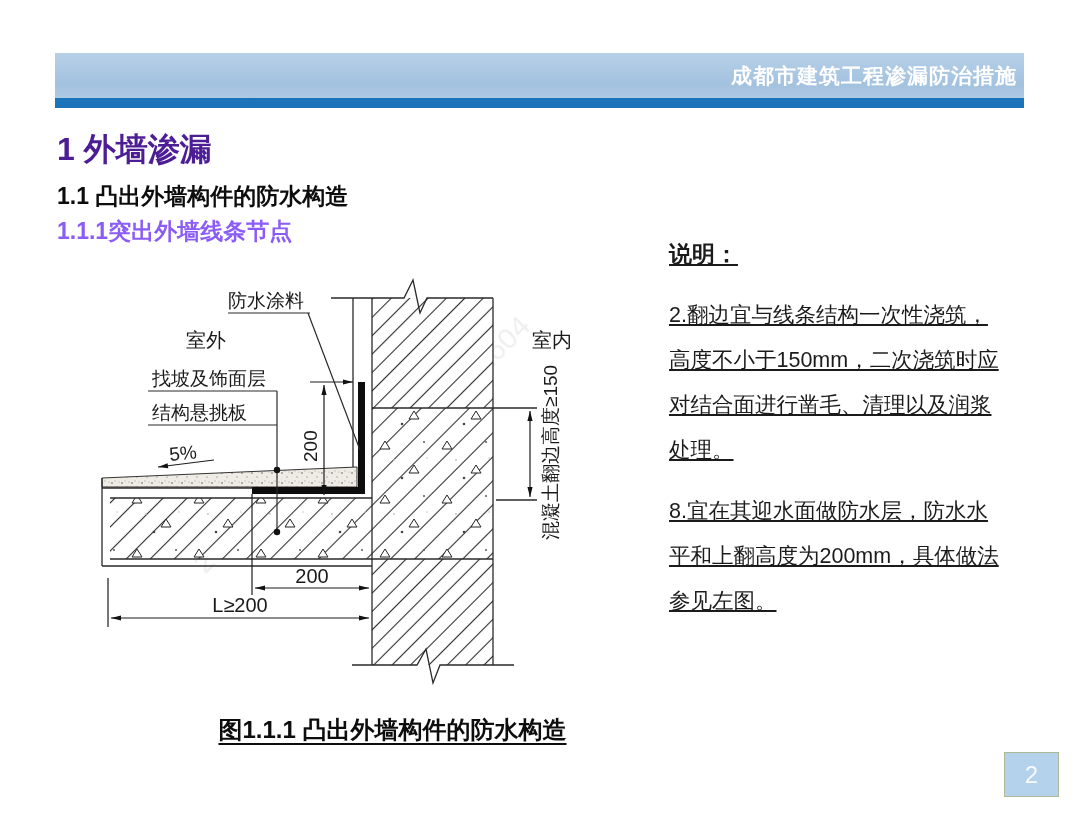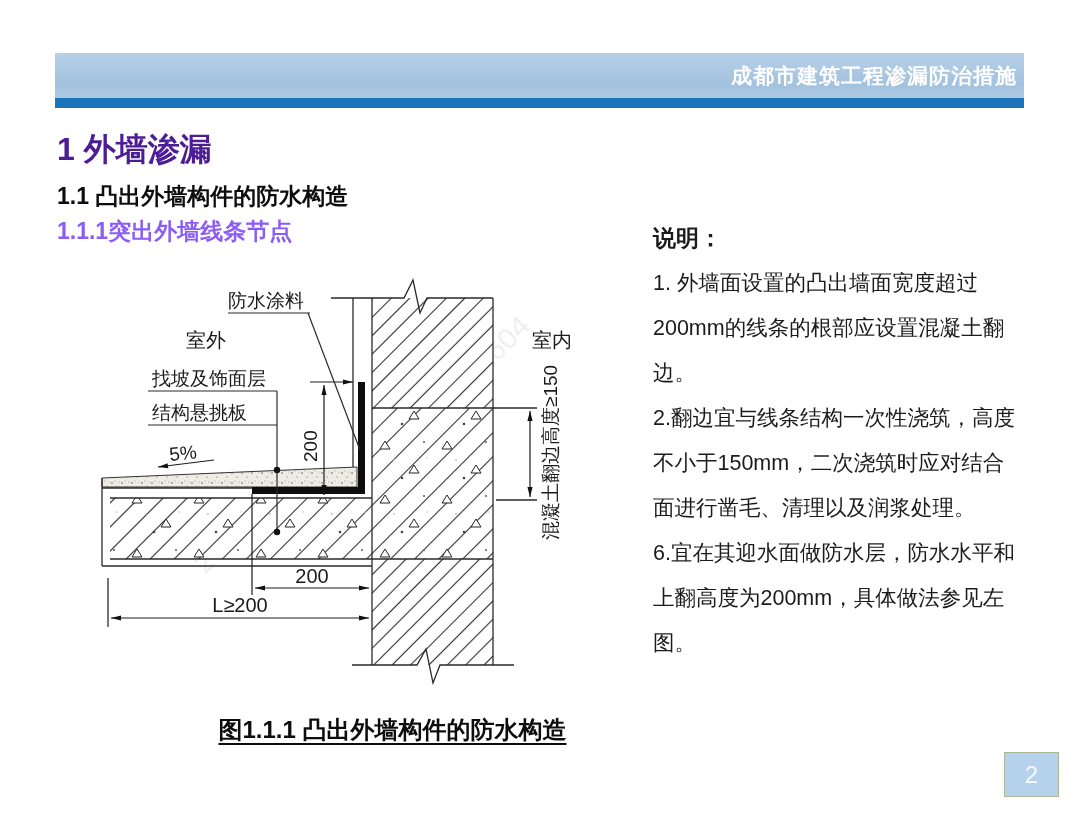--- a/index.html
+++ b/index.html
@@ -15,21 +15,21 @@
 
   
   .h1{position:absolute;left:57px;top:128px;font-size:32px;font-weight:bold;color:#4c1d95;}
   .h2{position:absolute;left:57px;top:181px;font-size:23px;font-weight:bold;color:#0d0d0d;text-align:center;}
   .h3{position:absolute;left:57px;top:216px;font-size:23px;font-weight:bold;color:#8b5cf6;}
 
   
   .notes{position:absolute;left:653px;top:216px;width:372px;line-height:45px;
          font-size:21.5px;color:#1b1b1b;}
   .notes .nt{font-weight:bold;font-size:23px;}
-  .notes p{margin:0;}
+  .notes p{margin:16px;text-decoration:underline;}
 
   
   .diag{position:absolute;left:90px;top:273px;width:512px;height:432px;}
   .diag text{fill:#1a1a1a;}
 
   
   .caption{position:absolute;left:185px;top:714px;width:415px;text-align:center;
            font-size:24px;font-weight:bold;color:#0d0d0d;
            text-decoration:underline;text-decoration-thickness:2px;text-underline-offset:5px;}
 
@@ -48,23 +48,22 @@
     <span class="hdr-title">成都市建筑工程渗漏防治措施</span>
   </div>
   <div class="hdr-stripe"></div>
 
   <div class="h1">1 外墙渗漏</div>
   <div class="h2">1.1 凸出外墙构件的防水构造</div>
   <div class="h3">1.1.1突出外墙线条节点</div>
 
   <div class="notes">
     <p class="nt">说明：</p>
-    <p>1. 外墙面设置的凸出墙面宽度超过200mm的线条的根部应设置混凝土翻边。</p>
     <p>2.翻边宜与线条结构一次性浇筑，高度不小于150mm，二次浇筑时应对结合面进行凿毛、清理以及润浆处理。</p>
-    <p>6.宜在其迎水面做防水层，防水水平和上翻高度为200mm，具体做法参见左图。</p>
+    <p>8.宜在其迎水面做防水层，防水水平和上翻高度为200mm，具体做法参见左图。</p>
   </div>
 
   <svg class="diag" viewBox="90 273 512 432">
     <defs>
       <pattern id="hatchB" width="13" height="13" patternUnits="userSpaceOnUse" patternTransform="rotate(-45)">
         <rect width="13" height="13" fill="#ffffff"></rect>
         <line x1="0" y1="6.5" x2="13" y2="6.5" stroke="#2c2c2c" stroke-width="1.1"></line>
       </pattern>
       <pattern id="hatchC" width="17" height="17" patternUnits="userSpaceOnUse" patternTransform="rotate(-45)">
         <rect width="17" height="17" fill="#ffffff"></rect>

